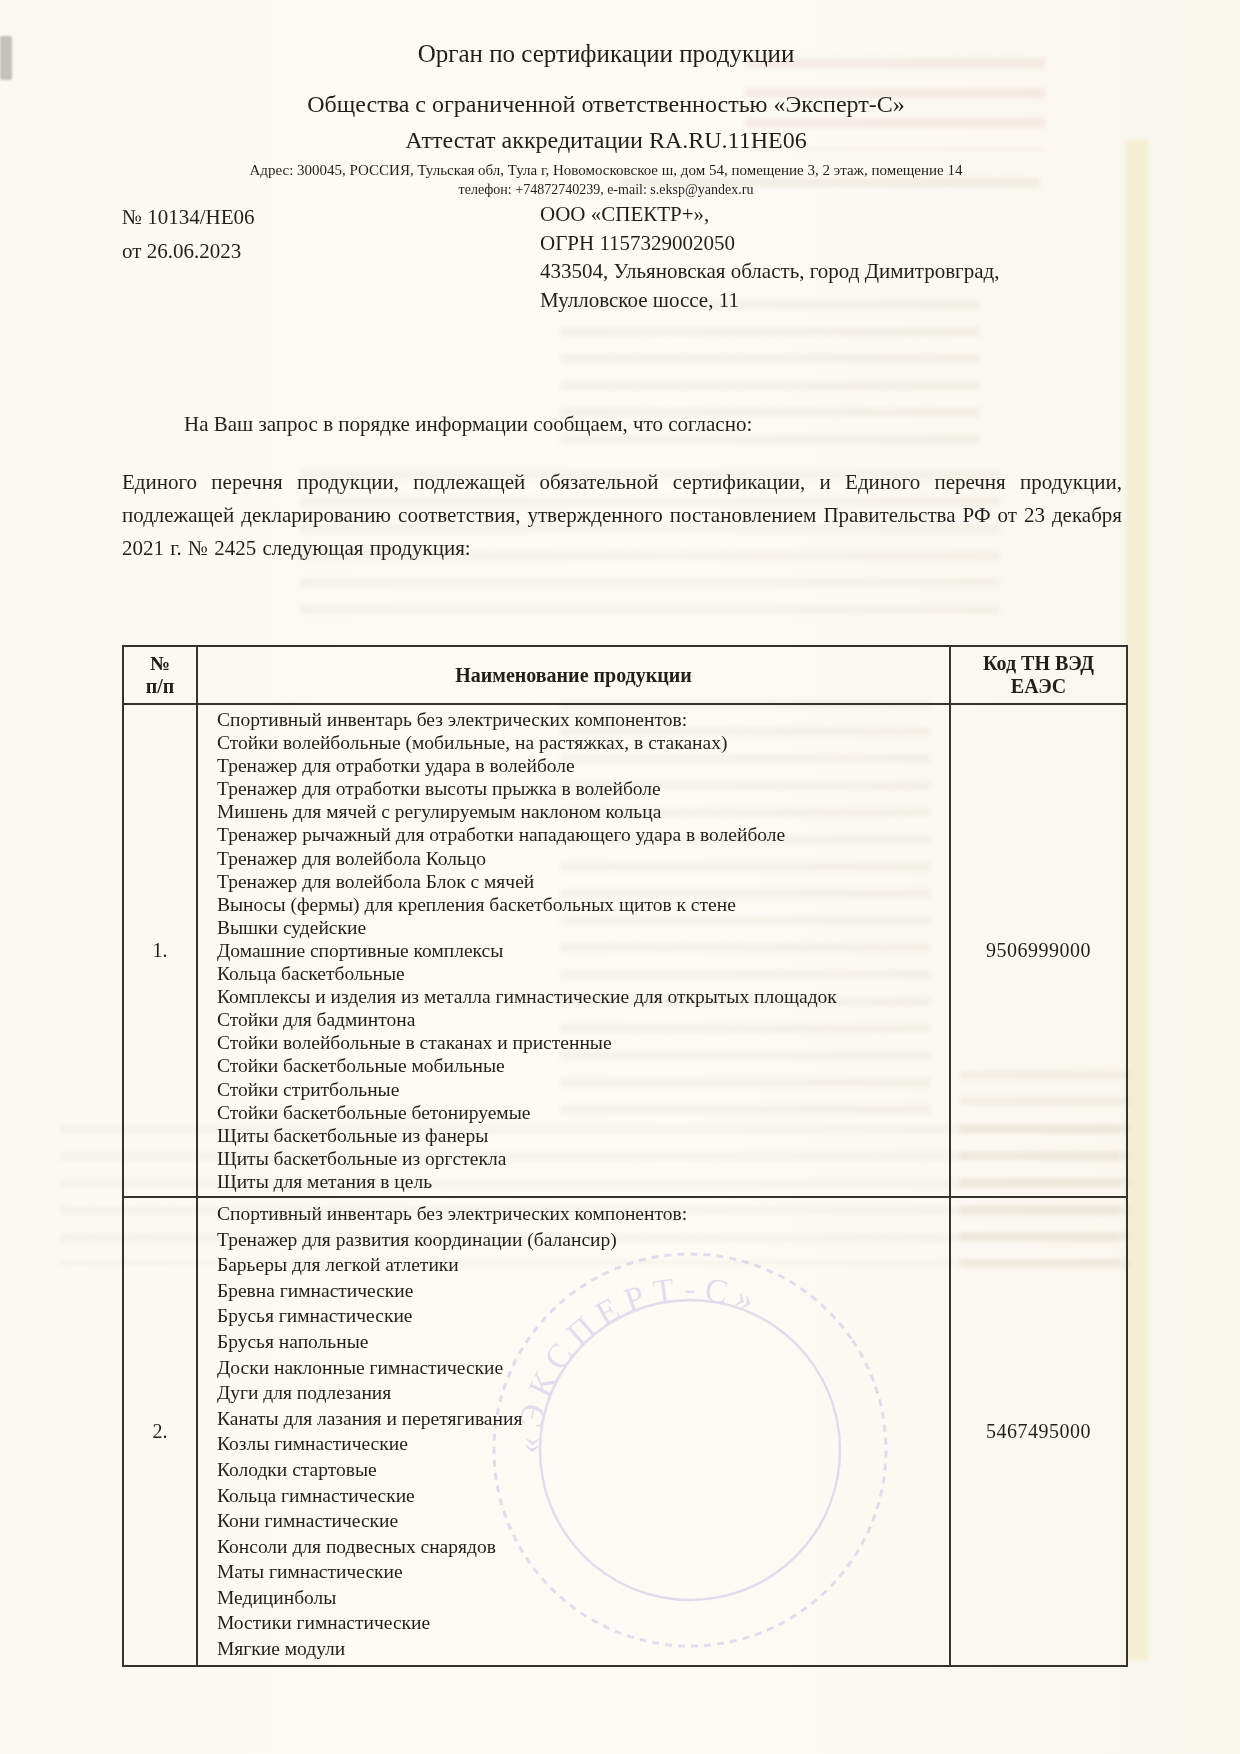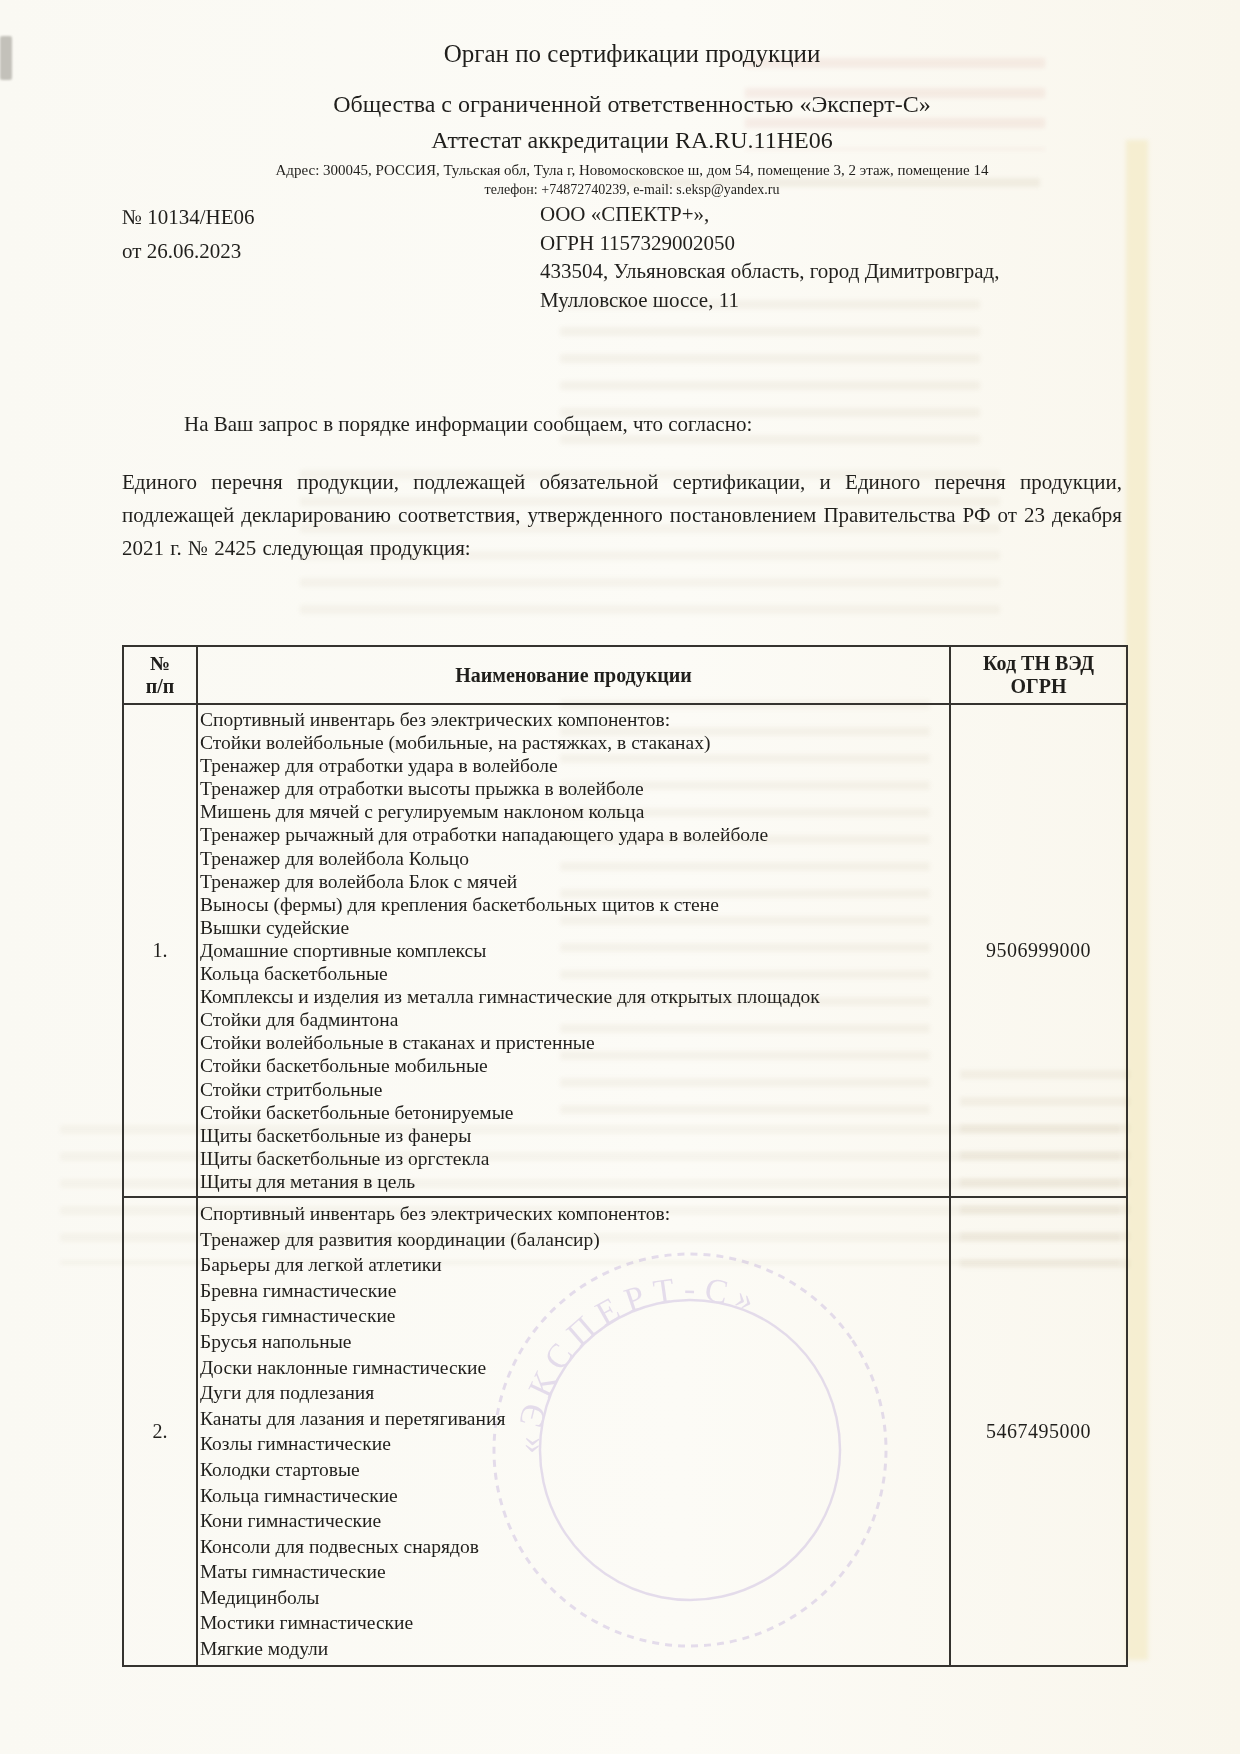--- a/index.html
+++ b/index.html
@@ -7,21 +7,21 @@
   body {
     position:relative;
     background:linear-gradient(90deg,#faf9f3 0%,#fcfbf6 55%,#f9f6ec 100%);
     font-family:"Liberation Serif", serif;
     color:#201f1c;
     overflow:hidden;
   }
   .page { position:absolute; inset:0; }
 
   
-  .letterhead { position:absolute; top:40px; left:132px; width:1000px; text-align:center; }
+  .letterhead { position:absolute; top:40px; left:106px; width:1000px; text-align:center; }
   .h-line1 { font-size:25px; }
   .h-line2 { font-size:24px; margin-top:23px; }
   .h-line3 { font-size:24px; margin-top:9px; }
   .h-address { font-size:15px; margin-top:8px; }
   .h-contacts { font-size:14px; margin-top:3px; }
 
   
   .ref-block { position:absolute; top:200px; left:122px; font-size:21px; line-height:34px; }
   .recipient { position:absolute; top:200px; left:540px; width:580px; font-size:21px; line-height:28.5px; }
 
@@ -36,21 +36,21 @@
   .doc-table {
     position:absolute; top:645px; left:122px; width:1004px;
     border-collapse:collapse; table-layout:fixed;
   }
   .doc-table th, .doc-table td { border:2px solid #35332f; }
   .doc-table thead th { font-size:20px; font-weight:bold; height:58px; vertical-align:middle; text-align:center; padding:2px; }
   th.col-num, td.col-num { width:74px; }
   th.col-name, td.col-name { width:753px; }
   th.col-code, td.col-code { width:177px; }
   td.col-num { text-align:center; vertical-align:middle; font-size:20px; }
-  td.col-name { vertical-align:top; padding:3px 6px 3px 2px; }
+  td.col-name { vertical-align:top; padding:3px 6px 3px 19px; }
   td.col-code { text-align:center; vertical-align:middle; font-size:20px; letter-spacing:.5px; }
   .item { font-size:19.5px; line-height:23.1px; white-space:nowrap; overflow:hidden; }
   .row-2 .item { line-height:25.6px; }
 
   
   .ghost {
     position:absolute; pointer-events:none; filter:blur(2px); opacity:.55;
     background:repeating-linear-gradient(180deg, rgba(158,138,96,.20) 0 9px, rgba(0,0,0,0) 9px 27px);
   }
   .ghost-red {
@@ -117,21 +117,21 @@
   <div class="main-par">Единого перечня продукции, подлежащей обязательной сертификации, и Единого перечня продукции, подлежащей декларированию соответствия, утвержденного постановлением Правительства РФ от 23 декабря 2021 г. № 2425 следующая продукция:</div>
 
   <table class="doc-table">
     <thead>
       <tr>
         <th class="col-num">
           <div>№</div>
           <div>п/п</div>
         </th>
         <th class="col-name">Наименование продукции</th>
-        <th class="col-code">Код ТН ВЭД ОГРН</th>
+        <th class="col-code">Код ТН ВЭД ЕАЭС</th>
       </tr>
     </thead>
     <tbody id="table-body">
         <tr class="trow row-1">
           <td class="col-num">1.</td>
           <td class="col-name">
             <div class="item">Спортивный инвентарь без электрических компонентов:</div>
             <div class="item">Стойки волейбольные (мобильные, на растяжках, в стаканах)</div>
             <div class="item">Тренажер для отработки удара в волейболе</div>
             <div class="item">Тренажер для отработки высоты прыжка в волейболе</div>

